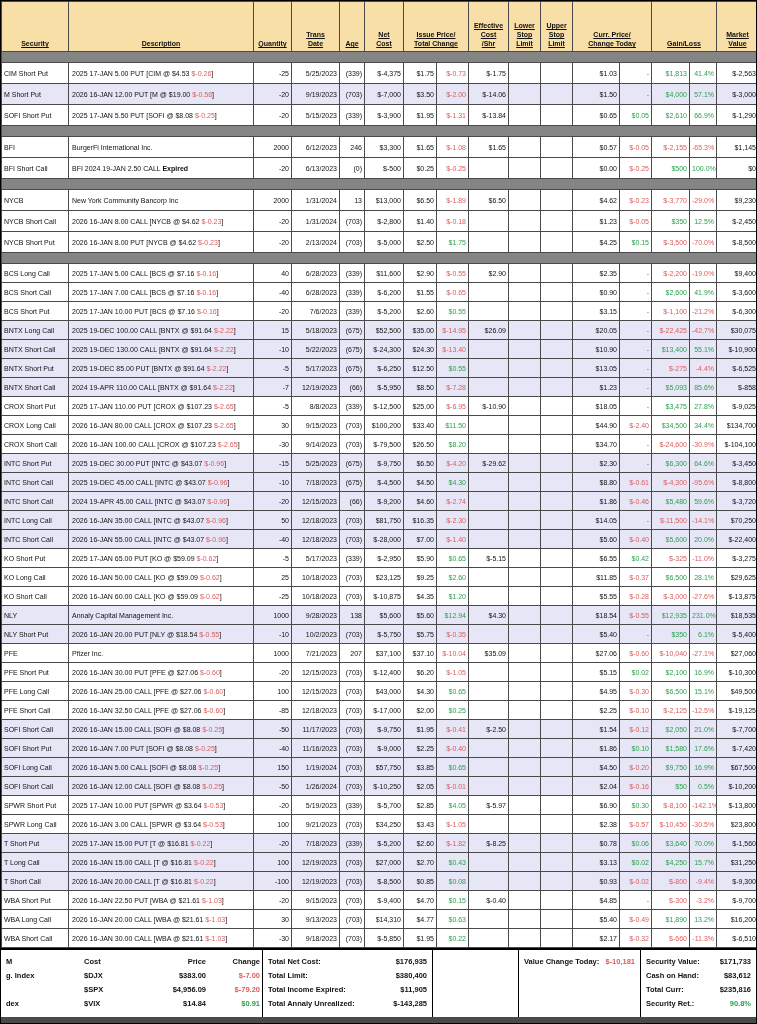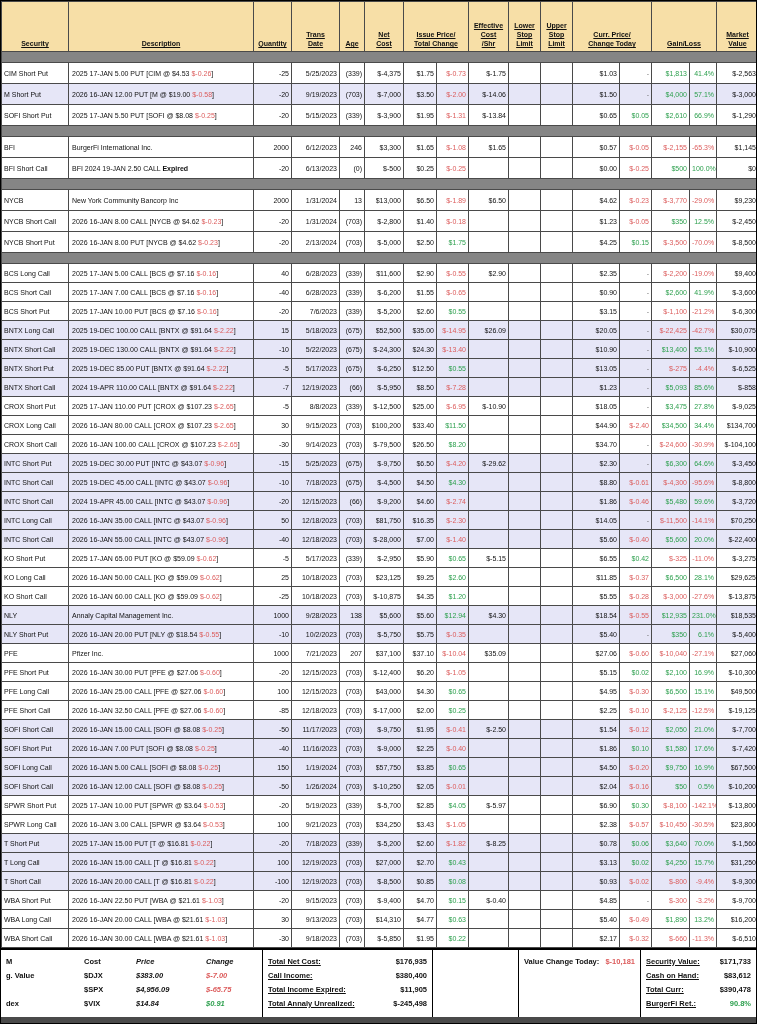--- a/index.html
+++ b/index.html
@@ -18,27 +18,27 @@
   td.desc{text-align:left;padding-left:3px;}
   td.num{text-align:right;}
   .r{color:#dc5c5c;}
   .g{color:#2da04e;}
   .d{color:#666;}
   .b{font-weight:bold;}
   
   .summary{flex:1;border-top:2px solid #000;border-bottom:6px solid #4a4a4a;display:flex;font-size:7.5px;font-weight:bold;color:#111;box-sizing:border-box;background:#fff;}
   .s-block{box-sizing:border-box;padding:4px 5px;border-right:1px solid #000;}
   .s-market{width:262px;display:grid;grid-template-columns:78px 52px 70px 54px;grid-auto-rows:14px;align-items:center;}
-  .s-market .rt{text-align:left;font-style:italic;}
+  .s-market .rt{text-align:right;}
   .s-totals{width:170px;}
   .s-gap{width:86px;}
   .s-change{width:122px;}
   .s-account{flex:1;border-right:none;}
   .srow{display:flex;justify-content:space-between;height:14px;align-items:center;}
-  .u{text-decoration:underline;text-align:right;}
+  .u{text-align:right;}
 </style>
 </head>
 <body>
 
 <div class="sheet">
   <table>
     <colgroup>
       <col style="width:67px">
         <col style="width:185px">
         <col style="width:38px">
@@ -917,70 +917,70 @@
         </tr>
       </tbody>
   </table>
 
   <div class="summary">
     <div class="s-block s-market" id="s-market">
         <div class="">M</div>
         <div class="">Cost</div>
         <div class="rt">Price</div>
         <div class="rt">Change</div>
-        <div class="">g. Value</div>
+        <div class="">g. Index</div>
         <div class="">$DJX</div>
         <div class="rt">$383.00</div>
         <div class="rt r">$-7.00</div>
         <div class=""></div>
         <div class="">$SPX</div>
         <div class="rt">$4,956.09</div>
-        <div class="rt r">$-65.75</div>
+        <div class="rt r">$-79.20</div>
         <div class="">dex</div>
         <div class="">$VIX</div>
         <div class="rt">$14.84</div>
         <div class="rt g">$0.91</div>
       </div>
     <div class="s-block s-totals" id="s-totals">
         <div class="srow">
           <span class="u">Total Net Cost:</span>
           <span class="">$176,935</span>
         </div>
         <div class="srow">
-          <span class="u">Call Income:</span>
+          <span class="u">Total Limit:</span>
           <span class="">$380,400</span>
         </div>
         <div class="srow">
           <span class="u">Total Income Expired:</span>
           <span class="">$11,905</span>
         </div>
         <div class="srow">
           <span class="u">Total Annaly Unrealized:</span>
-          <span class="">$-245,498</span>
+          <span class="">$-143,285</span>
         </div>
       </div>
     <div class="s-block s-gap"></div>
     <div class="s-block s-change" id="s-change">
         <div class="srow">
           <span class="">Value Change Today:</span>
           <span class="r">$-10,181</span>
         </div>
       </div>
     <div class="s-block s-account" id="s-account">
         <div class="srow">
           <span class="u">Security Value:</span>
           <span class="">$171,733</span>
         </div>
         <div class="srow">
           <span class="u">Cash on Hand:</span>
           <span class="">$83,612</span>
         </div>
         <div class="srow">
           <span class="u">Total Curr:</span>
-          <span class="">$390,478</span>
+          <span class="">$235,816</span>
         </div>
         <div class="srow">
-          <span class="u">BurgerFi Ret.:</span>
+          <span class="u">Security Ret.:</span>
           <span class="g">90.8%</span>
         </div>
       </div>
   </div>
 </div>
 
 </body></html>

